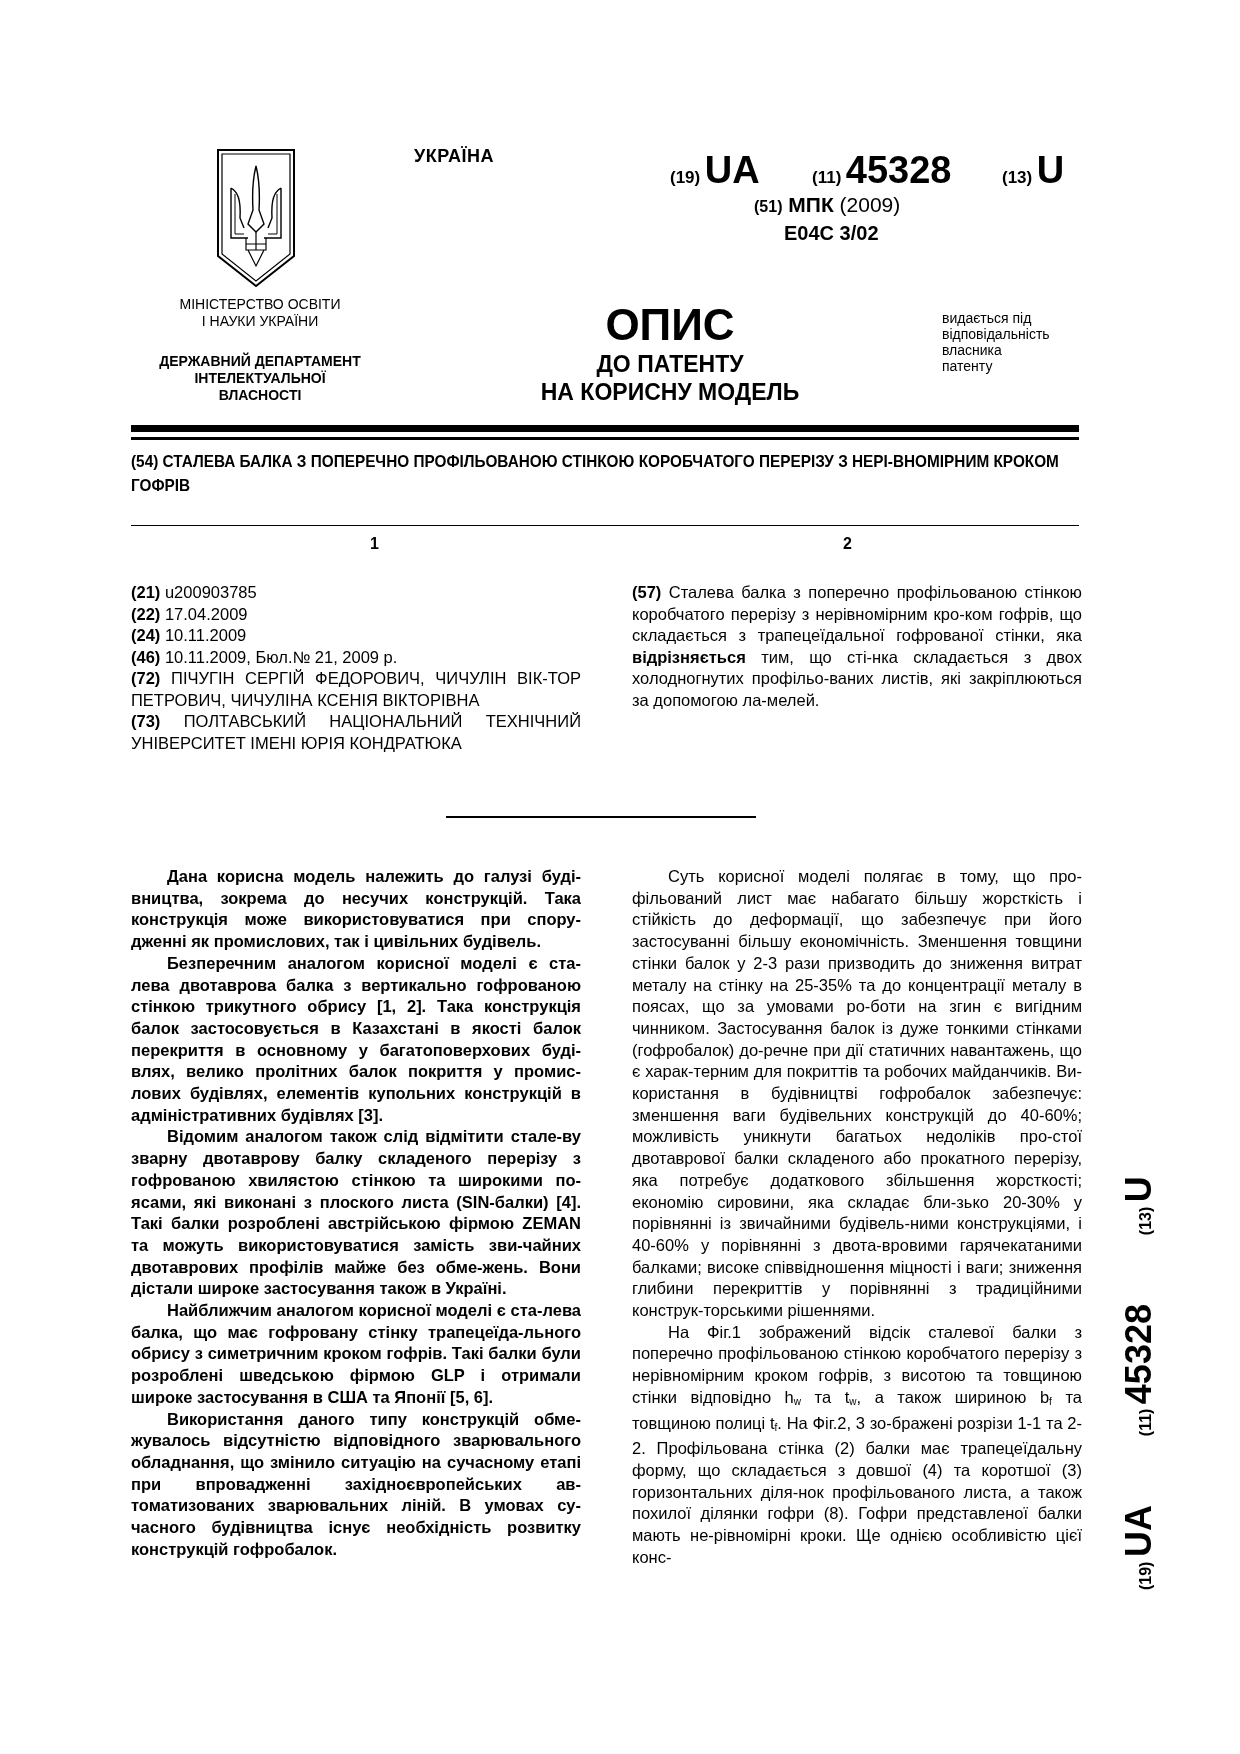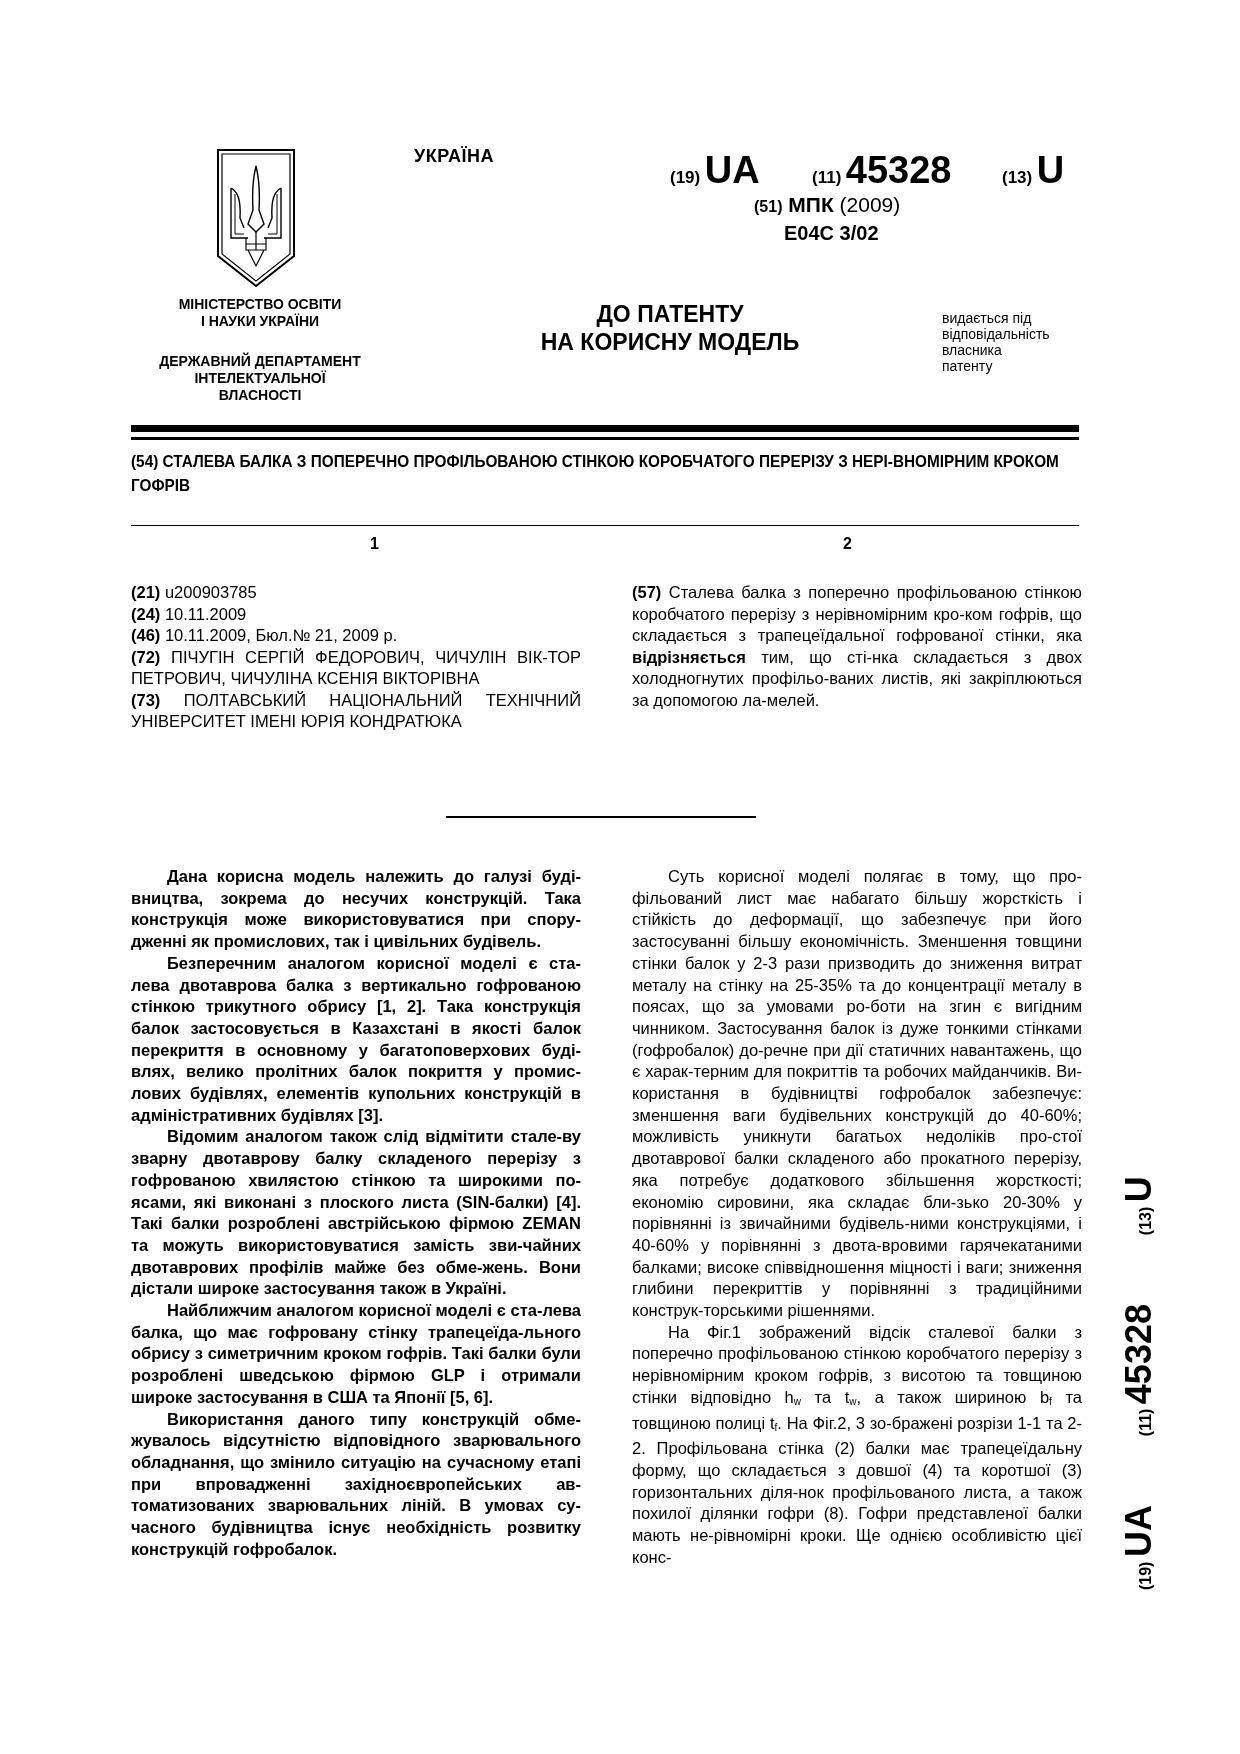--- a/index.html
+++ b/index.html
@@ -3,21 +3,21 @@
 <meta charset="utf-8">
 <style>
   html, body { margin: 0; padding: 0; background: #ffffff; }
   body { width: 1240px; height: 1754px; position: relative; overflow: hidden;
          font-family: "Liberation Sans", "DejaVu Sans", sans-serif; color: #000; }
   .abs { position: absolute; }
 
   
   .coat { left: 216px; top: 148px; width: 80px; height: 140px; }
   .ministry { left: 140px; top: 296px; width: 240px; text-align: center;
-              font-weight: bold; font-size: 14px; line-height: 17px; }
+              font-weight: normal; font-size: 14px; line-height: 17px; }
   .dept { left: 140px; top: 353px; width: 240px; text-align: center;
           font-weight: bold; font-size: 14px; line-height: 17px; }
   .country { left: 414px; top: 146px; font-weight: bold; font-size: 18px; letter-spacing: 0.5px; }
 
   .codes { left: 670px; top: 148px; width: 420px; height: 44px; white-space: nowrap; }
   .code-grp { position: absolute; top: 0; font-weight: bold; }
   .code-grp .num { font-size: 17px; vertical-align: baseline; }
   .code-grp .big { font-size: 38px; line-height: 44px; }
   .g19 { left: 0; }
   .g11 { left: 142px; }
@@ -112,20 +112,21 @@
 </div>
 
 <div class="abs ipc">
   <span class="num">(51)</span>
   <span class="lbl">МПК</span>
   <span>(2009)</span>
 </div>
 <div class="abs ipc-class">E04C 3/02</div>
 
 <div class="abs opys">
+  <div class="t1">ОПИС</div>
   <div class="t2">ДО ПАТЕНТУ</div>
   <div class="t2">НА КОРИСНУ МОДЕЛЬ</div>
 </div>
 
 <div class="abs resp">
   <div>видається під</div>
   <div>відповідальність</div>
   <div>власника</div>
   <div>патенту</div>
 </div>
@@ -137,20 +138,21 @@
   <span>(54)</span>
   <span>СТАЛЕВА БАЛКА З ПОПЕРЕЧНО ПРОФІЛЬОВАНОЮ СТІНКОЮ КОРОБЧАТОГО ПЕРЕРІЗУ З НЕРІ-ВНОМІРНИМ КРОКОМ ГОФРІВ</span>
 </div>
 
 <div class="abs rule-mid"></div>
 <div class="abs colnum colnum1">1</div>
 <div class="abs colnum colnum2">2</div>
 
 <div class="abs biblio">
   <div><span class="code">(21)</span> <span>u200903785</span></div>
+  <div><span class="code">(22)</span> <span>17.04.2009</span></div>
   <div><span class="code">(24)</span> <span>10.11.2009</span></div>
   <div><span class="code">(46)</span> <span>10.11.2009, Бюл.№ 21, 2009 р.</span></div>
   <div style="text-align:justify"><span class="code">(72)</span> <span>ПІЧУГІН СЕРГІЙ ФЕДОРОВИЧ, ЧИЧУЛІН ВІК-ТОР ПЕТРОВИЧ, ЧИЧУЛІНА КСЕНІЯ ВІКТОРІВНА</span></div>
   <div style="text-align:justify"><span class="code">(73)</span> <span>ПОЛТАВСЬКИЙ НАЦІОНАЛЬНИЙ ТЕХНІЧНИЙ УНІВЕРСИТЕТ ІМЕНІ ЮРІЯ КОНДРАТЮКА</span></div>
 </div>
 
 <div class="abs abstract">
   <span class="code">(57)</span>
   <span>Сталева балка з поперечно профільованою стінкою коробчатого перерізу з нерівномірним кро-ком гофрів, що складається з трапецеїдальної гофрованої стінки, яка</span>
   <b>відрізняється</b>

